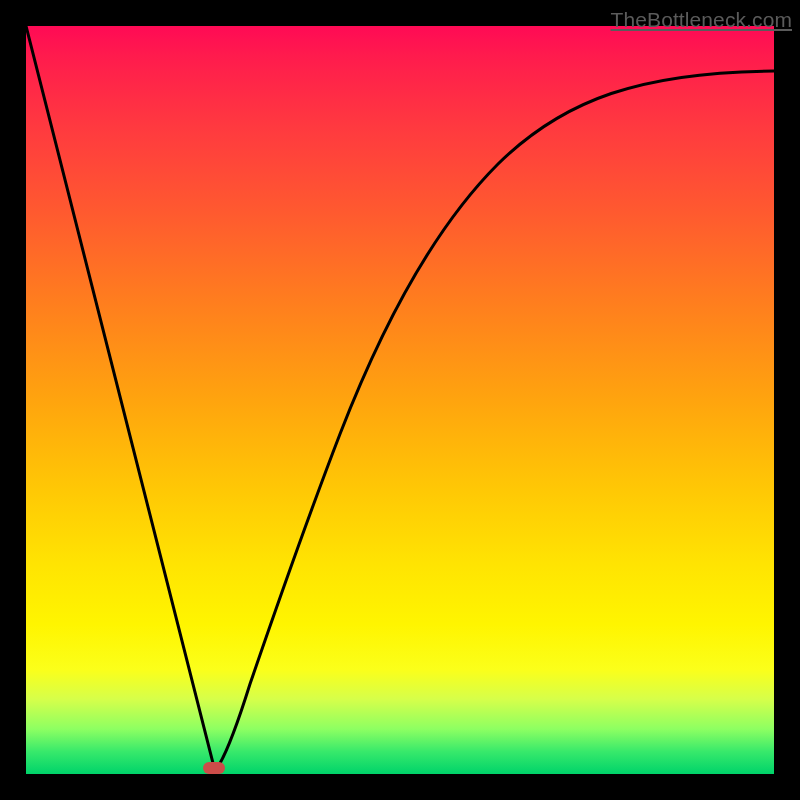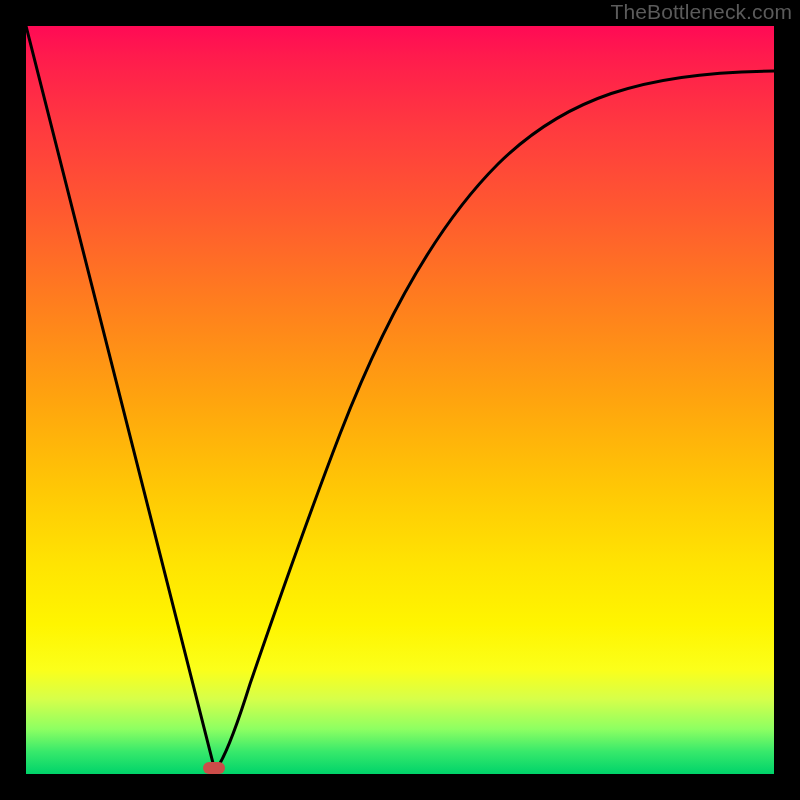--- a/index.html
+++ b/index.html
@@ -45,27 +45,28 @@
   }
   .plot svg {
     position: absolute;
     left: 0;
     top: 0;
     width: 748px;
     height: 748px;
   }
   .watermark {
     position: absolute;
-    top: 0;
+    top: 8px;
     right: 8px;
     font-size: 21px;
     font-weight: 500;
     color: #5b5b5b;
     letter-spacing: 0.1px;
     user-select: none;
+    text-decoration: underline;
   }
   .marker {
     position: absolute;
     width: 22px;
     height: 12px;
     border-radius: 6px;
     background: #cc4c49;
   }
 </style>
 </head>

